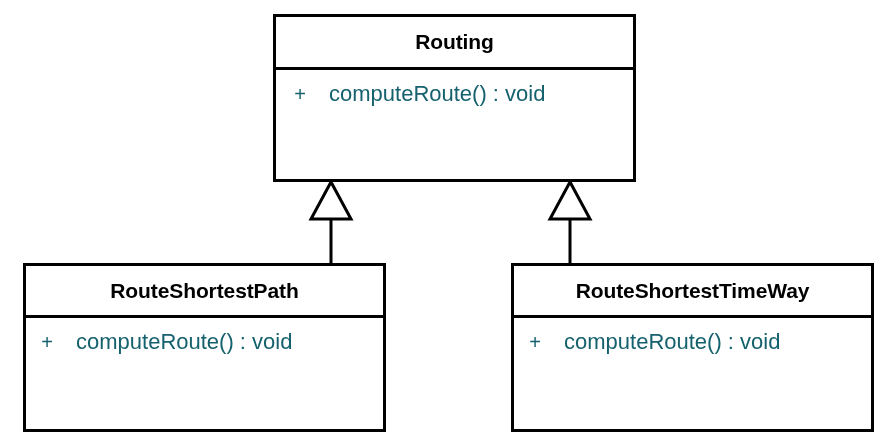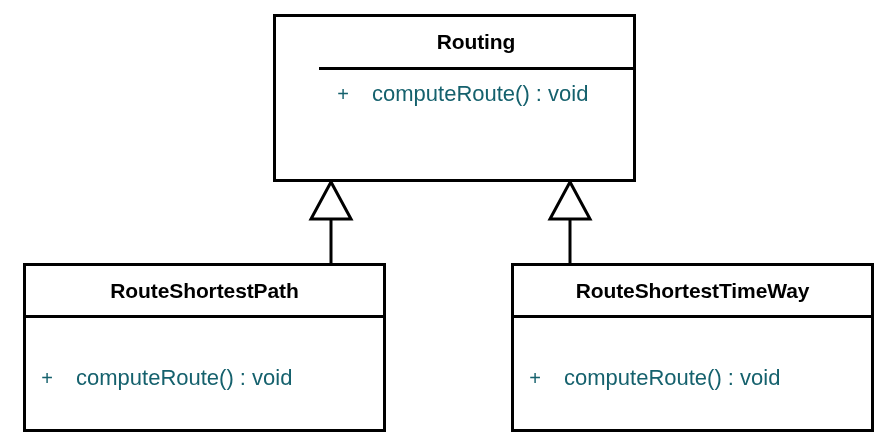--- a/index.html
+++ b/index.html
@@ -57,29 +57,29 @@
   }
   .uml-visibility {
     display: inline-block;
     text-align: center;
   }
   .uml-member-sig {
     display: inline-block;
   }
 
   
-  #class-routing { left: 273px; top: 14px; width: 363px; height: 168px; padding-left: 43px; }
+  #class-routing { left: 273px; top: 14px; width: 363px; height: 168px; }
   #class-routing .uml-class-header { height: 53px; }
   #class-routing .uml-class-name { font-size: 21px; }
   #class-routing .uml-member { font-size: 22px; padding-left: 11px; }
   #class-routing .uml-visibility { width: 26px; font-size: 20px; }
   #class-routing .uml-member-sig { margin-left: 16px; }
 
   
-  .child-class { top: 263px; width: 363px; height: 169px; gap: 36px; }
+  .child-class { top: 263px; width: 363px; height: 169px; }
   .child-class .uml-class-header { height: 52px; }
   .child-class .uml-class-name { font-size: 21px; }
   .child-class .uml-member { font-size: 22px; padding-left: 8px; }
   .child-class .uml-visibility { width: 26px; font-size: 20px; }
   .child-class .uml-member-sig { margin-left: 16px; }
 
   #class-routeshortestpath { left: 23px; }
   #class-routeshortesttimeway { left: 495px; margin-left: 16px; }
 
   

